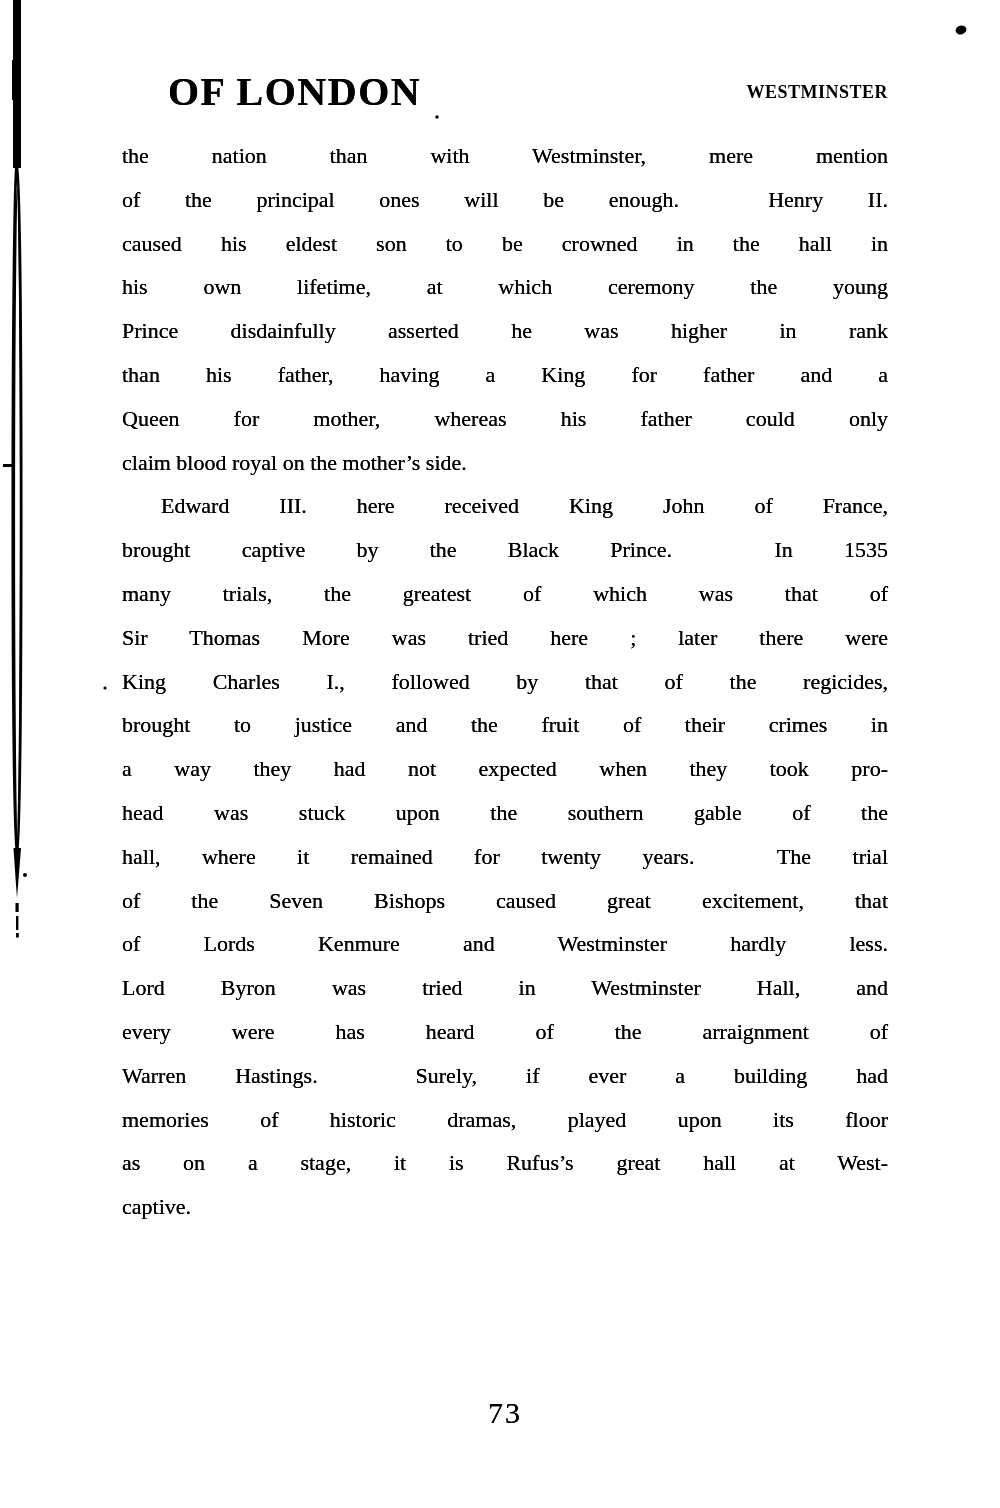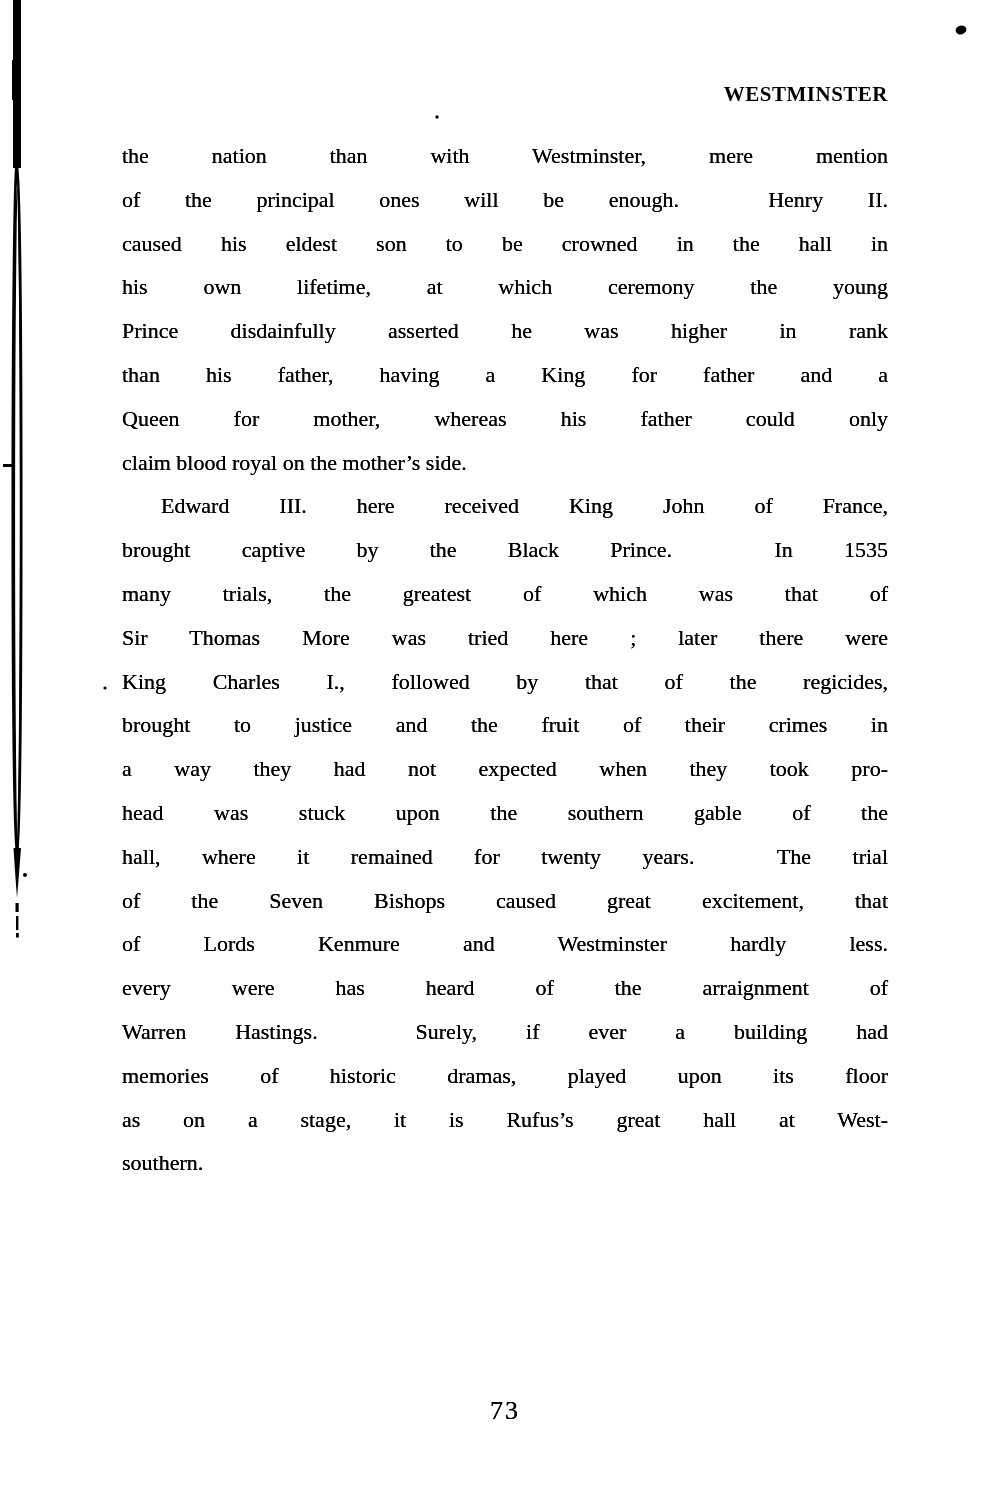--- a/index.html
+++ b/index.html
@@ -24,21 +24,21 @@
     font-size: 40px;
     font-weight: bold;
     letter-spacing: 1.5px;
     white-space: nowrap;
     text-shadow: 0 0 0.6px #000;
   }
   .running-head {
     position: absolute;
     right: 112px;
     top: 82px;
-    font-size: 21px;
+    font-size: 18px;
     font-weight: bold;
     letter-spacing: 0.5px;
     white-space: nowrap;
   }
   .body-block {
     position: absolute;
     left: 122px;
     top: 134px;
     width: 766px;
     font-size: 22px;
@@ -50,21 +50,21 @@
     text-align-last: justify;
   }
   .line.end { text-align-last: left; }
   .line.indent { text-indent: 39px; }
   .page-number {
     position: absolute;
     left: 122px;
     top: 1396px;
     width: 766px;
     text-align: center;
-    font-size: 26px;
+    font-size: 30px;
     letter-spacing: 2px;
     text-shadow: 0 0 0.45px #000;
   }
 </style>
 </head>
 <body>
 
 <div class="page">
 
   <svg class="scan-artifacts" width="1000" height="1508" viewBox="0 0 1000 1508" aria-hidden="true">
@@ -81,20 +81,21 @@
     <rect x="16" y="916" width="2.4" height="14" fill="#000"></rect>
     <rect x="16" y="933" width="2.8" height="4.5" fill="#000"></rect>
 
     <rect x="3" y="464" width="9" height="3" fill="#000"></rect>
     <circle cx="25" cy="875" r="2" fill="#000"></circle>
     <circle cx="105" cy="688" r="1.6" fill="#000"></circle>
     <circle cx="437" cy="117" r="1.7" fill="#000"></circle>
     <ellipse cx="961" cy="30" rx="5.5" ry="4.3" transform="rotate(-14 961 30)" fill="#000"></ellipse>
   </svg>
 
+  <div class="header-title">OF LONDON</div>
 
   <div class="running-head">WESTMINSTER</div>
 
   <div class="body-block">
     <div class="para">
       <div class="line">the nation than with Westminster, mere mention</div>
       <div class="line">of the principal ones will be enough.&nbsp; Henry II.</div>
       <div class="line">caused his eldest son to be crowned in the hall in</div>
       <div class="line">his own lifetime, at which ceremony the young</div>
       <div class="line">Prince disdainfully asserted he was higher in rank</div>
@@ -107,23 +108,24 @@
       <div class="line">brought captive by the Black Prince.&nbsp; In 1535</div>
       <div class="line">many trials, the greatest of which was that of</div>
       <div class="line">Sir Thomas More was tried here ; later there were</div>
       <div class="line">King Charles I., followed by that of the regicides,</div>
       <div class="line">brought to justice and the fruit of their crimes in</div>
       <div class="line">a way they had not expected when they took pro-</div>
       <div class="line">head was stuck upon the southern gable of the</div>
       <div class="line">hall, where it remained for twenty years.&nbsp; The trial</div>
       <div class="line">of the Seven Bishops caused great excitement, that</div>
       <div class="line">of Lords Kenmure and Westminster hardly less.</div>
+      <div class="line">Lord Byron was tried in Westminster Hall, and</div>
       <div class="line">every were has heard of the arraignment of</div>
       <div class="line">Warren Hastings.&nbsp; Surely, if ever a building had</div>
       <div class="line">memories of historic dramas, played upon its floor</div>
       <div class="line">as on a stage, it is Rufus’s great hall at West-</div>
-      <div class="line end">southern.</div>
+      <div class="line end">captive.</div>
     </div>
   </div>
 
   <div class="page-number">73</div>
 
 </div>
 
 </body></html>

